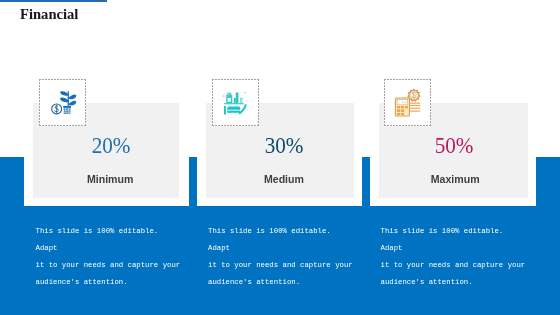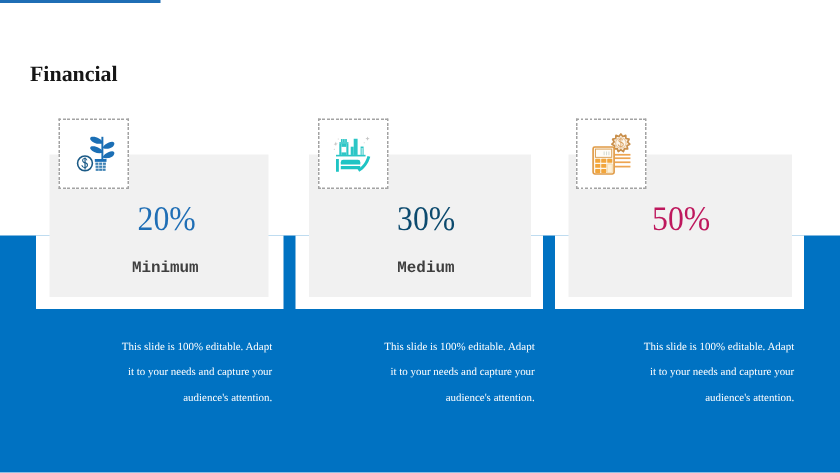--- a/index.html
+++ b/index.html
@@ -1,42 +1,42 @@
 <!DOCTYPE html>
 <html><head>
 <meta charset="utf-8">
 <style>
   html,body{margin:0;padding:0;}
   body{width:560px;height:315px;overflow:hidden;background:#ffffff;
        font-family:"Liberation Serif",serif;position:relative;}
   .slide{position:absolute;left:0;top:0;width:560px;height:315px;background:#ffffff;overflow:hidden;}
   .topbar{position:absolute;left:0;top:0;width:107px;height:2px;background:#1f6eb5;}
   .title{position:absolute;left:20px;top:6px;font-family:"Liberation Serif",serif;
-         font-weight:bold;font-size:14.6px;color:#161616;white-space:nowrap;margin-top:36px;}
+         font-weight:bold;font-size:14.6px;color:#161616;white-space:nowrap;}
   .bluebg{position:absolute;left:0;top:157px;width:560px;height:158px;background:#0072c2;}
   .whitepanel{position:absolute;top:157px;height:49px;background:#ffffff;}
   .card{position:absolute;top:103px;height:94.5px;background:#f1f1f1;}
   .pct{position:absolute;text-align:center;top:133.3px;font-weight:normal;font-size:23px;
        font-family:"Liberation Serif",serif;white-space:nowrap;}
   .pct span{display:inline-block;transform:scaleX(0.92);transform-origin:center;}
   .lbl{position:absolute;text-align:center;top:172.6px;font-weight:bold;font-size:10.6px;color:#3f3f3f;
-       font-family:Liberation Mono, monospace;white-space:nowrap;}
+       font-family:Liberation Sans, sans-serif;white-space:nowrap;}
   .iconbox{position:absolute;top:79.3px;width:47px;height:47px;background:#ffffff;
            box-sizing:border-box;
            background-image:
              repeating-linear-gradient(to right,#a3a3a3 0 1.9px,transparent 1.9px 3px),
              repeating-linear-gradient(to right,#a3a3a3 0 1.9px,transparent 1.9px 3px),
              repeating-linear-gradient(to bottom,#a3a3a3 0 1.9px,transparent 1.9px 3px),
              repeating-linear-gradient(to bottom,#a3a3a3 0 1.9px,transparent 1.9px 3px);
            background-size:100% 1px,100% 1px,1px 100%,1px 100%;
            background-position:0 0,0 100%,0 0,100% 0;
            background-repeat:no-repeat;}
   .iconbox svg{position:absolute;left:0;top:0;}
-  .desc{position:absolute;color:#ffffff;font-family:Liberation Serif, serif;
-        font-size:7.3px;line-height:16.9px;letter-spacing:0.005px;text-align:right;}
+  .desc{position:absolute;color:#ffffff;font-family:Liberation Mono, monospace;
+        font-size:7.3px;line-height:16.9px;letter-spacing:0.005px;text-align:left;}
 </style>
 </head>
 <body>
 
 <div class="slide">
   <div class="topbar"></div>
   <div class="title">Financial</div>
   <div class="bluebg"></div>
 
   <div class="whitepanel" style="left:24px;width:165px"></div>
@@ -46,20 +46,21 @@
   <div class="card" style="left:33px;width:146px"></div>
   <div class="card" style="left:205.5px;width:148.5px"></div>
   <div class="card" style="left:378.5px;width:149px"></div>
 
   <div class="pct" style="left:37.6px;width:146px;color:#1f6eb5"><span>20%</span></div>
   <div class="pct" style="left:210.1px;width:148.5px;color:#0c4a6e"><span>30%</span></div>
   <div class="pct" style="left:380px;width:149px;color:#be185d"><span>50%</span></div>
 
   <div class="lbl" style="left:37.2px;width:146px">Minimum</div>
   <div class="lbl" style="left:209.7px;width:148.5px">Medium</div>
+  <div class="lbl" style="left:380.7px;width:149px">Maximum</div>
 
   <div class="iconbox" style="left:39.2px">
     <svg width="47" height="47" viewBox="0 0 47 47">
         <g transform="translate(0.3,0.2)">
   <g fill="#1b6fb5">
     <rect x="28.3" y="12.0" width="1.3" height="15.0"></rect>
     <path d="M29.3 16.4 C26.2 17.2 22.4 16.2 21.0 13.9 C20.5 13.1 21.0 12.1 22.0 12.0 C25.0 11.7 28.3 13.5 29.3 15.6 Z"></path>
     <path d="M29.4 19.6 C32.6 20.6 36.2 19.5 36.9 17.0 C37.2 16.0 36.4 15.2 35.4 15.3 C32.5 15.6 29.8 17.5 29.2 19.2 Z"></path>
     <path d="M29.3 22.7 C26.2 23.5 22.4 22.5 21.0 20.2 C20.5 19.4 21.0 18.4 22.0 18.3 C25.0 18.0 28.3 19.8 29.3 21.9 Z"></path>
     <path d="M29.4 25.9 C32.6 26.9 36.2 25.8 36.9 23.3 C37.2 22.3 36.4 21.5 35.4 21.6 C32.5 21.9 29.8 23.8 29.2 25.5 Z"></path>

